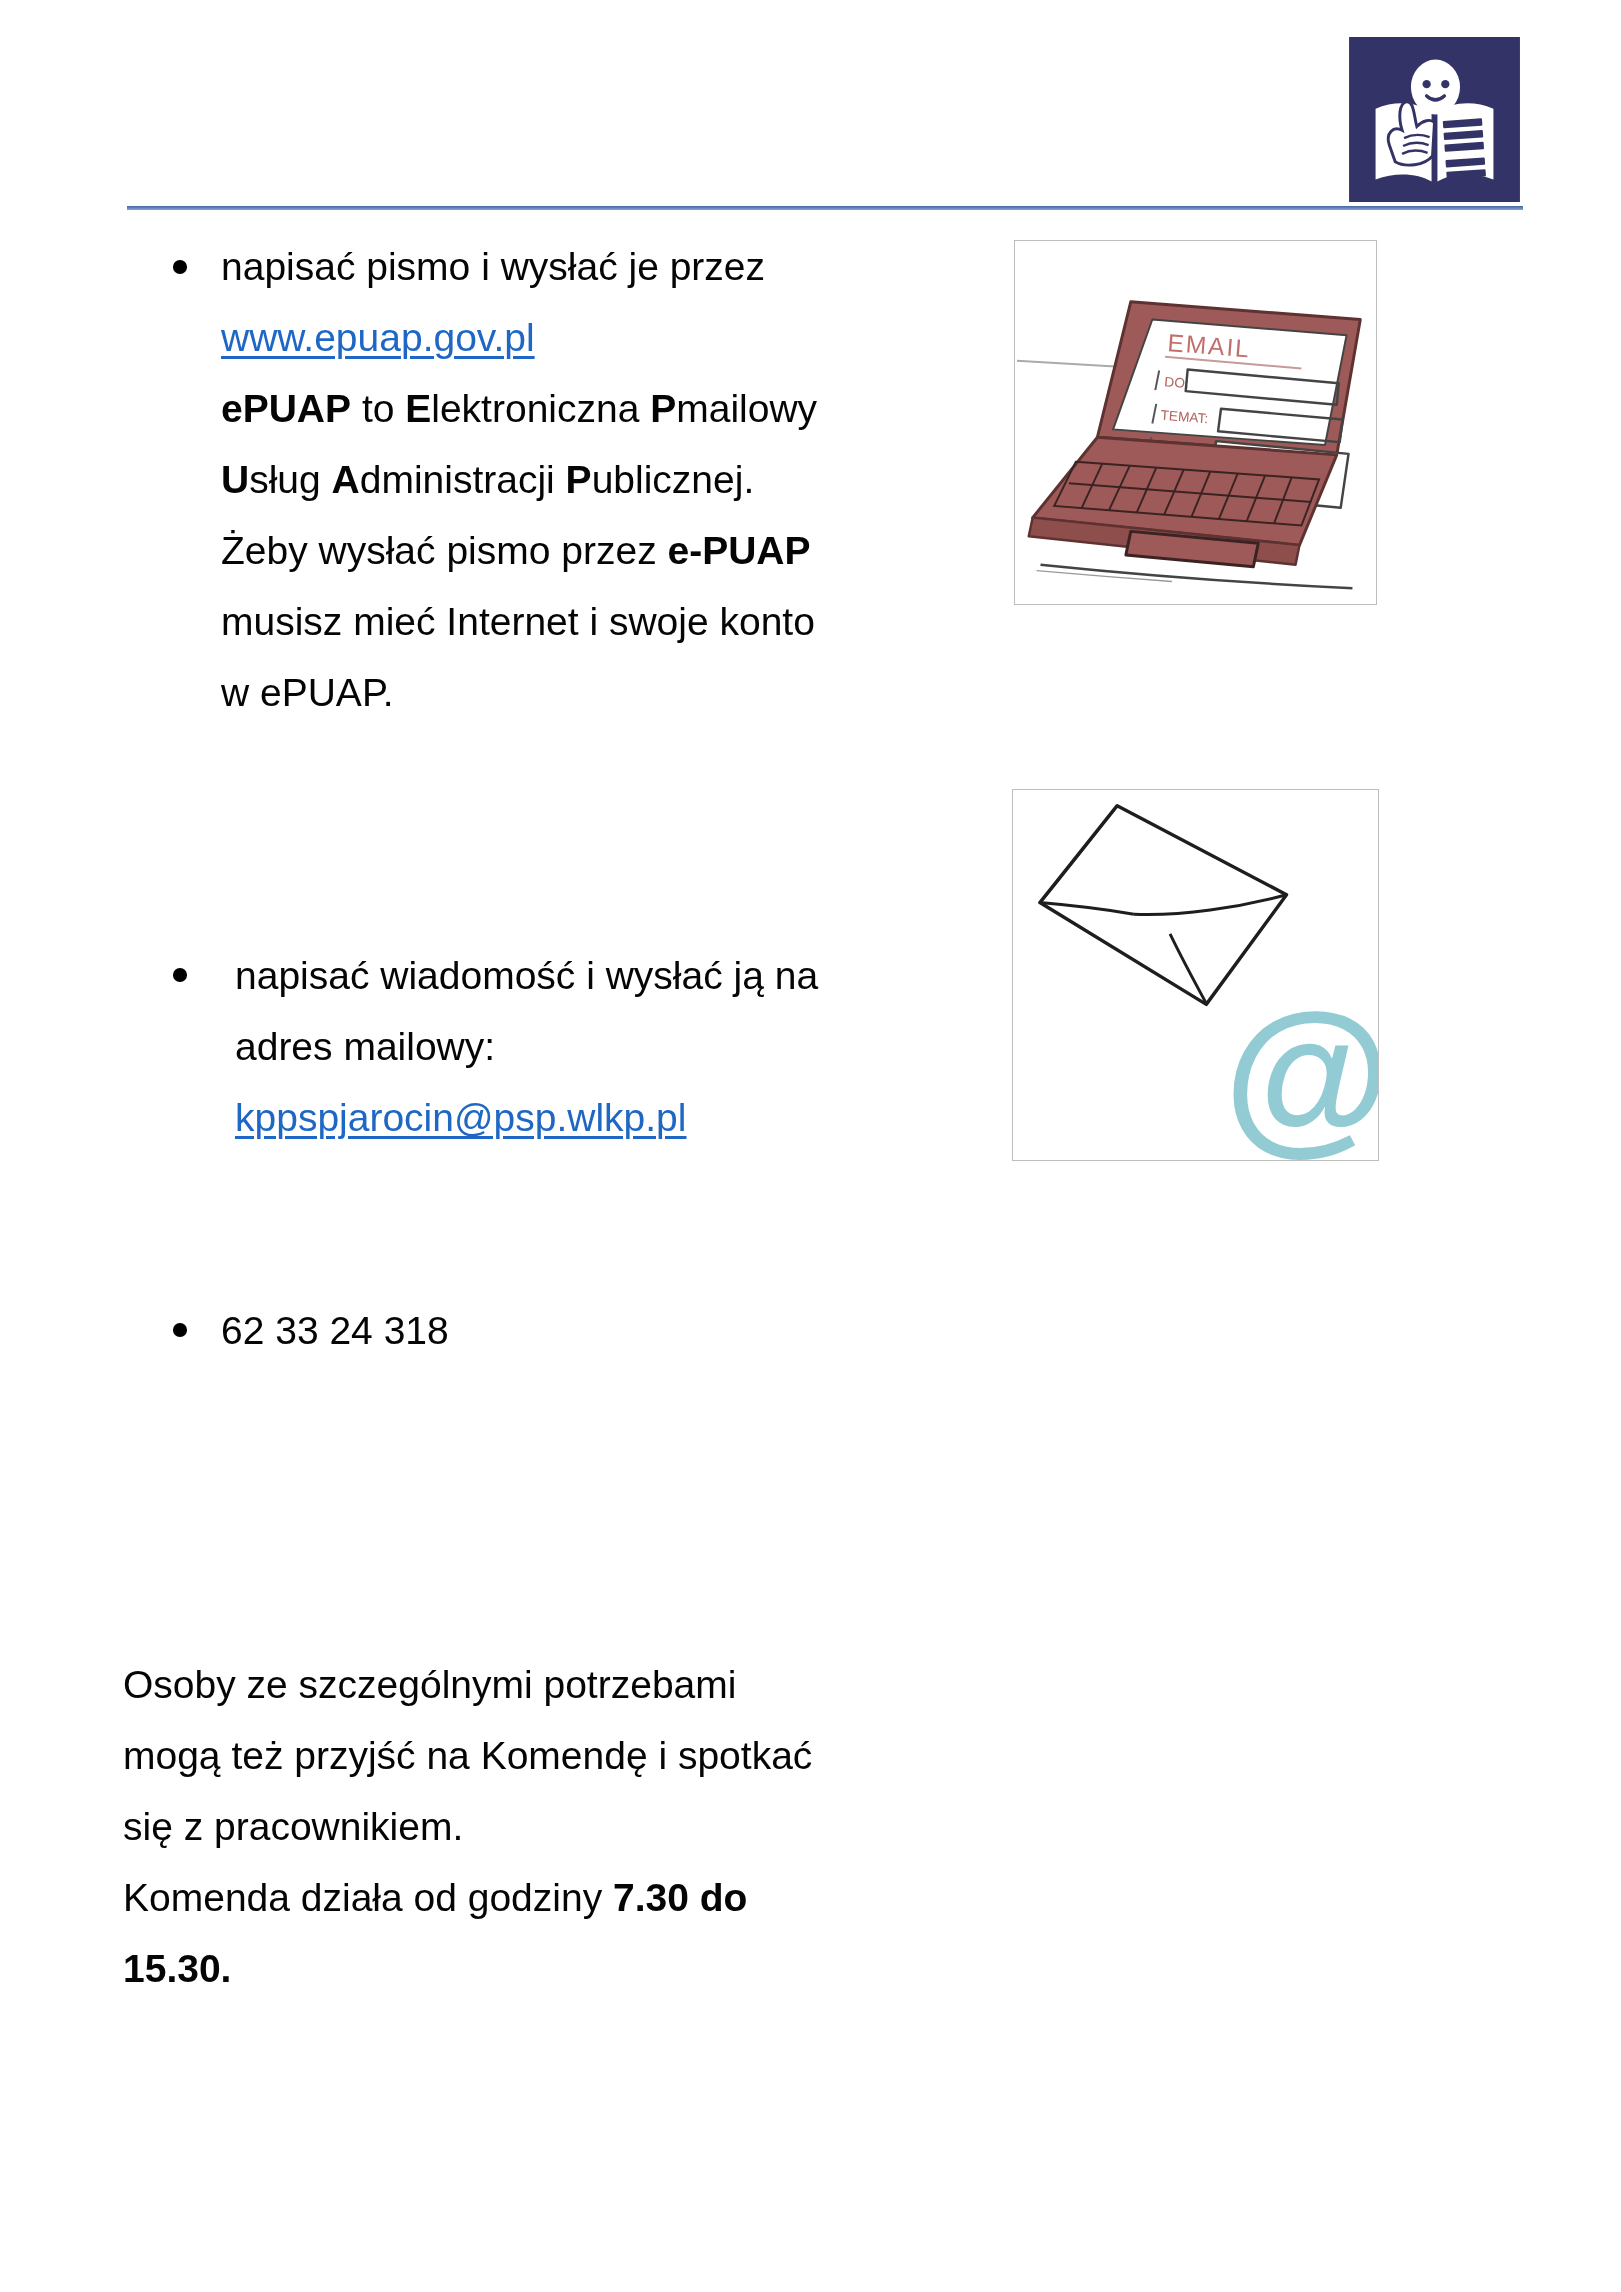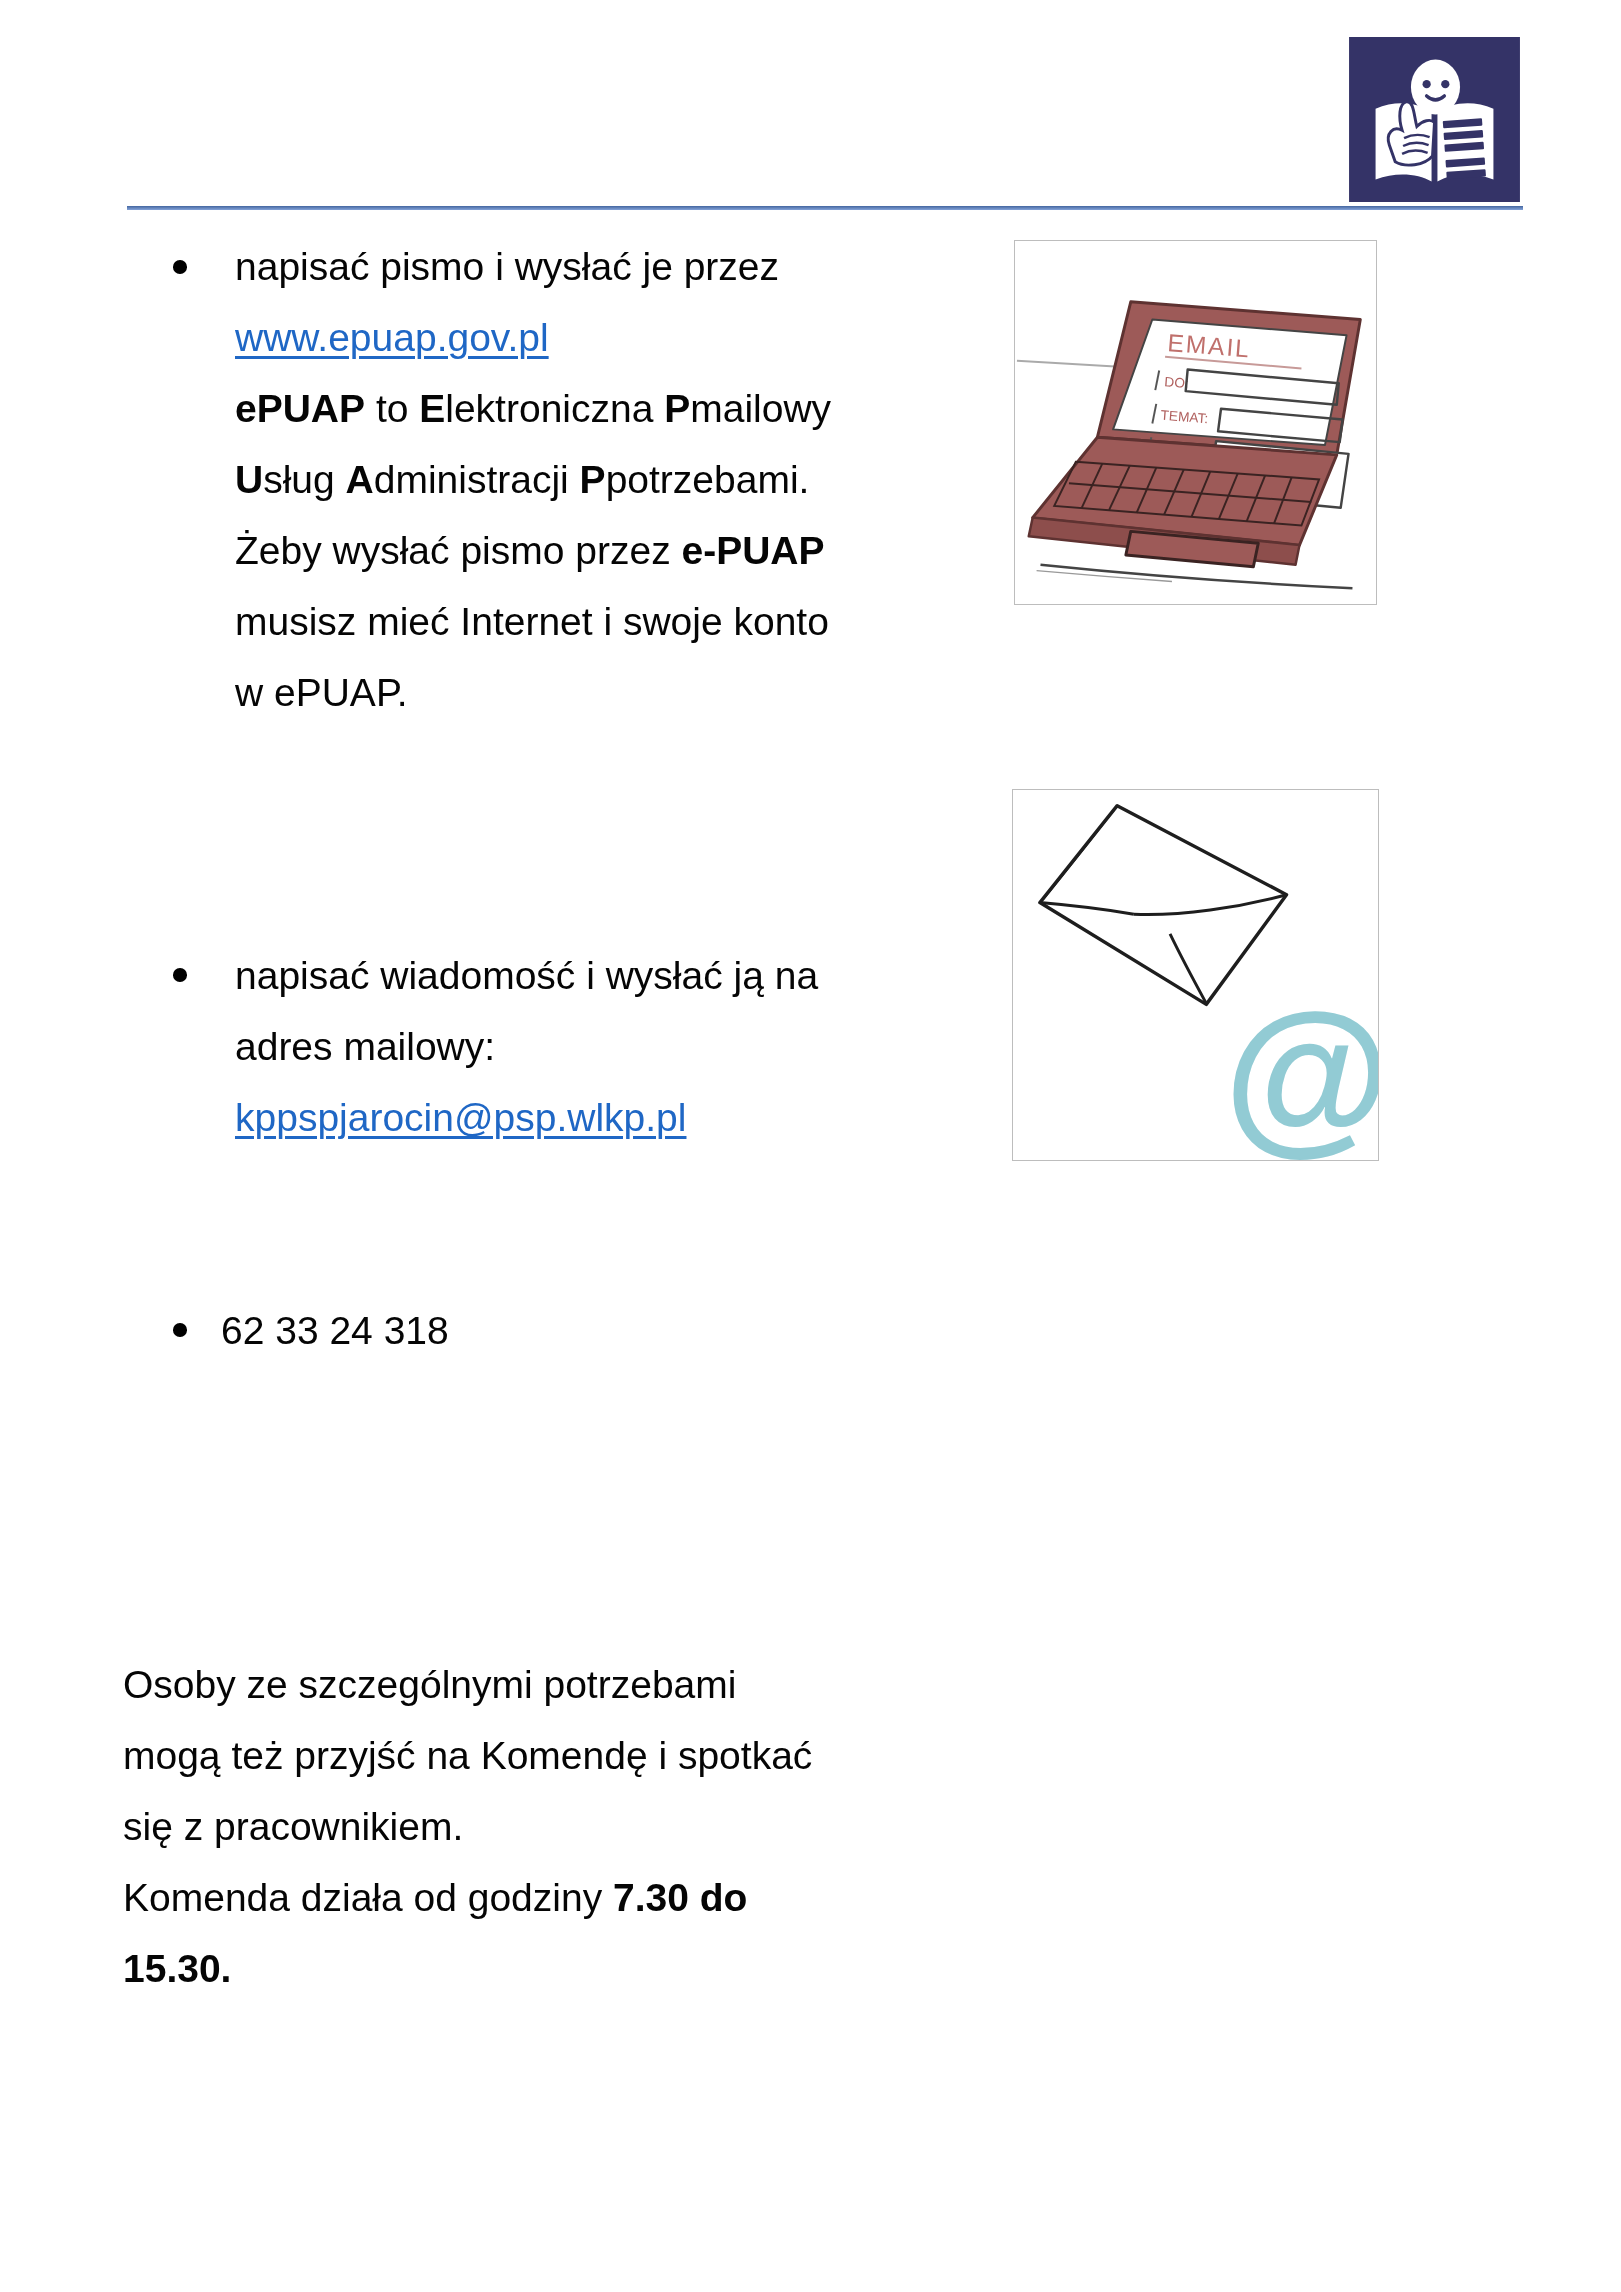--- a/index.html
+++ b/index.html
@@ -21,21 +21,21 @@
     left:127px;top:206px;width:1396px;height:3.9px;
     background:linear-gradient(#44669f,#84a3d9);
   }
 
   
   .tl{font-size:39px;line-height:71px;white-space:nowrap;}
   .b{font-weight:bold;}
   a.doc-link{color:#1f67c5;text-decoration:underline;text-underline-offset:4.9px;text-decoration-thickness:2.9px;}
   .dot{width:13.7px;height:13.7px;border-radius:50%;background:#000;}
 
-  .bullet1-text{left:235px;top:231px;}
+  .bullet1-text{left:221px;top:231px;}
   .dot1{left:173px;top:260px;}
   .bullet2-text{left:235px;top:940px;}
   .dot2{left:173px;top:968px;}
   .bullet3-text{left:221px;top:1295px;}
   .dot3{left:173px;top:1323px;}
   .closing{left:123px;top:1649px;}
 
   
   .imgbox{background:#ffffff;border:1px solid #bdbdbd;}
   .laptop-box{left:1014px;top:240px;width:361px;height:363px;}
@@ -72,21 +72,21 @@
     </svg>
   </div>
 
   <div class="abs divider"></div>
 
   <div class="abs dot dot1"></div>
   <div class="abs bullet1-text">
     <div class="tl">napisać pismo i wysłać je przez</div>
     <div class="tl"><a class="doc-link" href="#">www.epuap.gov.pl</a></div>
     <div class="tl"><span class="b">ePUAP</span><span> to </span><span class="b">E</span><span>lektroniczna </span><span class="b">P</span><span>mailowy</span></div>
-    <div class="tl"><span class="b">U</span><span>sług </span><span class="b">A</span><span>dministracji </span><span class="b">P</span><span>potrzebami.</span></div>
+    <div class="tl"><span class="b">U</span><span>sług </span><span class="b">A</span><span>dministracji </span><span class="b">P</span><span>ublicznej.</span></div>
     <div class="tl"><span>Żeby wysłać pismo przez </span><span class="b">e-PUAP</span></div>
     <div class="tl">musisz mieć Internet i swoje konto</div>
     <div class="tl">w ePUAP.</div>
   </div>
 
   <div class="abs imgbox laptop-box">
     <svg width="361" height="363" viewBox="0 0 368 370">
       <path d="M2,122 L102,128" stroke="#aaaaaa" stroke-width="2" fill="none"></path>
       <path d="M118,62 L352,80 L328,218 L84,200 Z" fill="#9d5a58" stroke="#5e3231" stroke-width="3" stroke-linejoin="round"></path>
       <path d="M140,80 L338,96 L316,208 L100,192 Z" fill="#ffffff" stroke="#444444" stroke-width="2" stroke-linejoin="round"></path>

